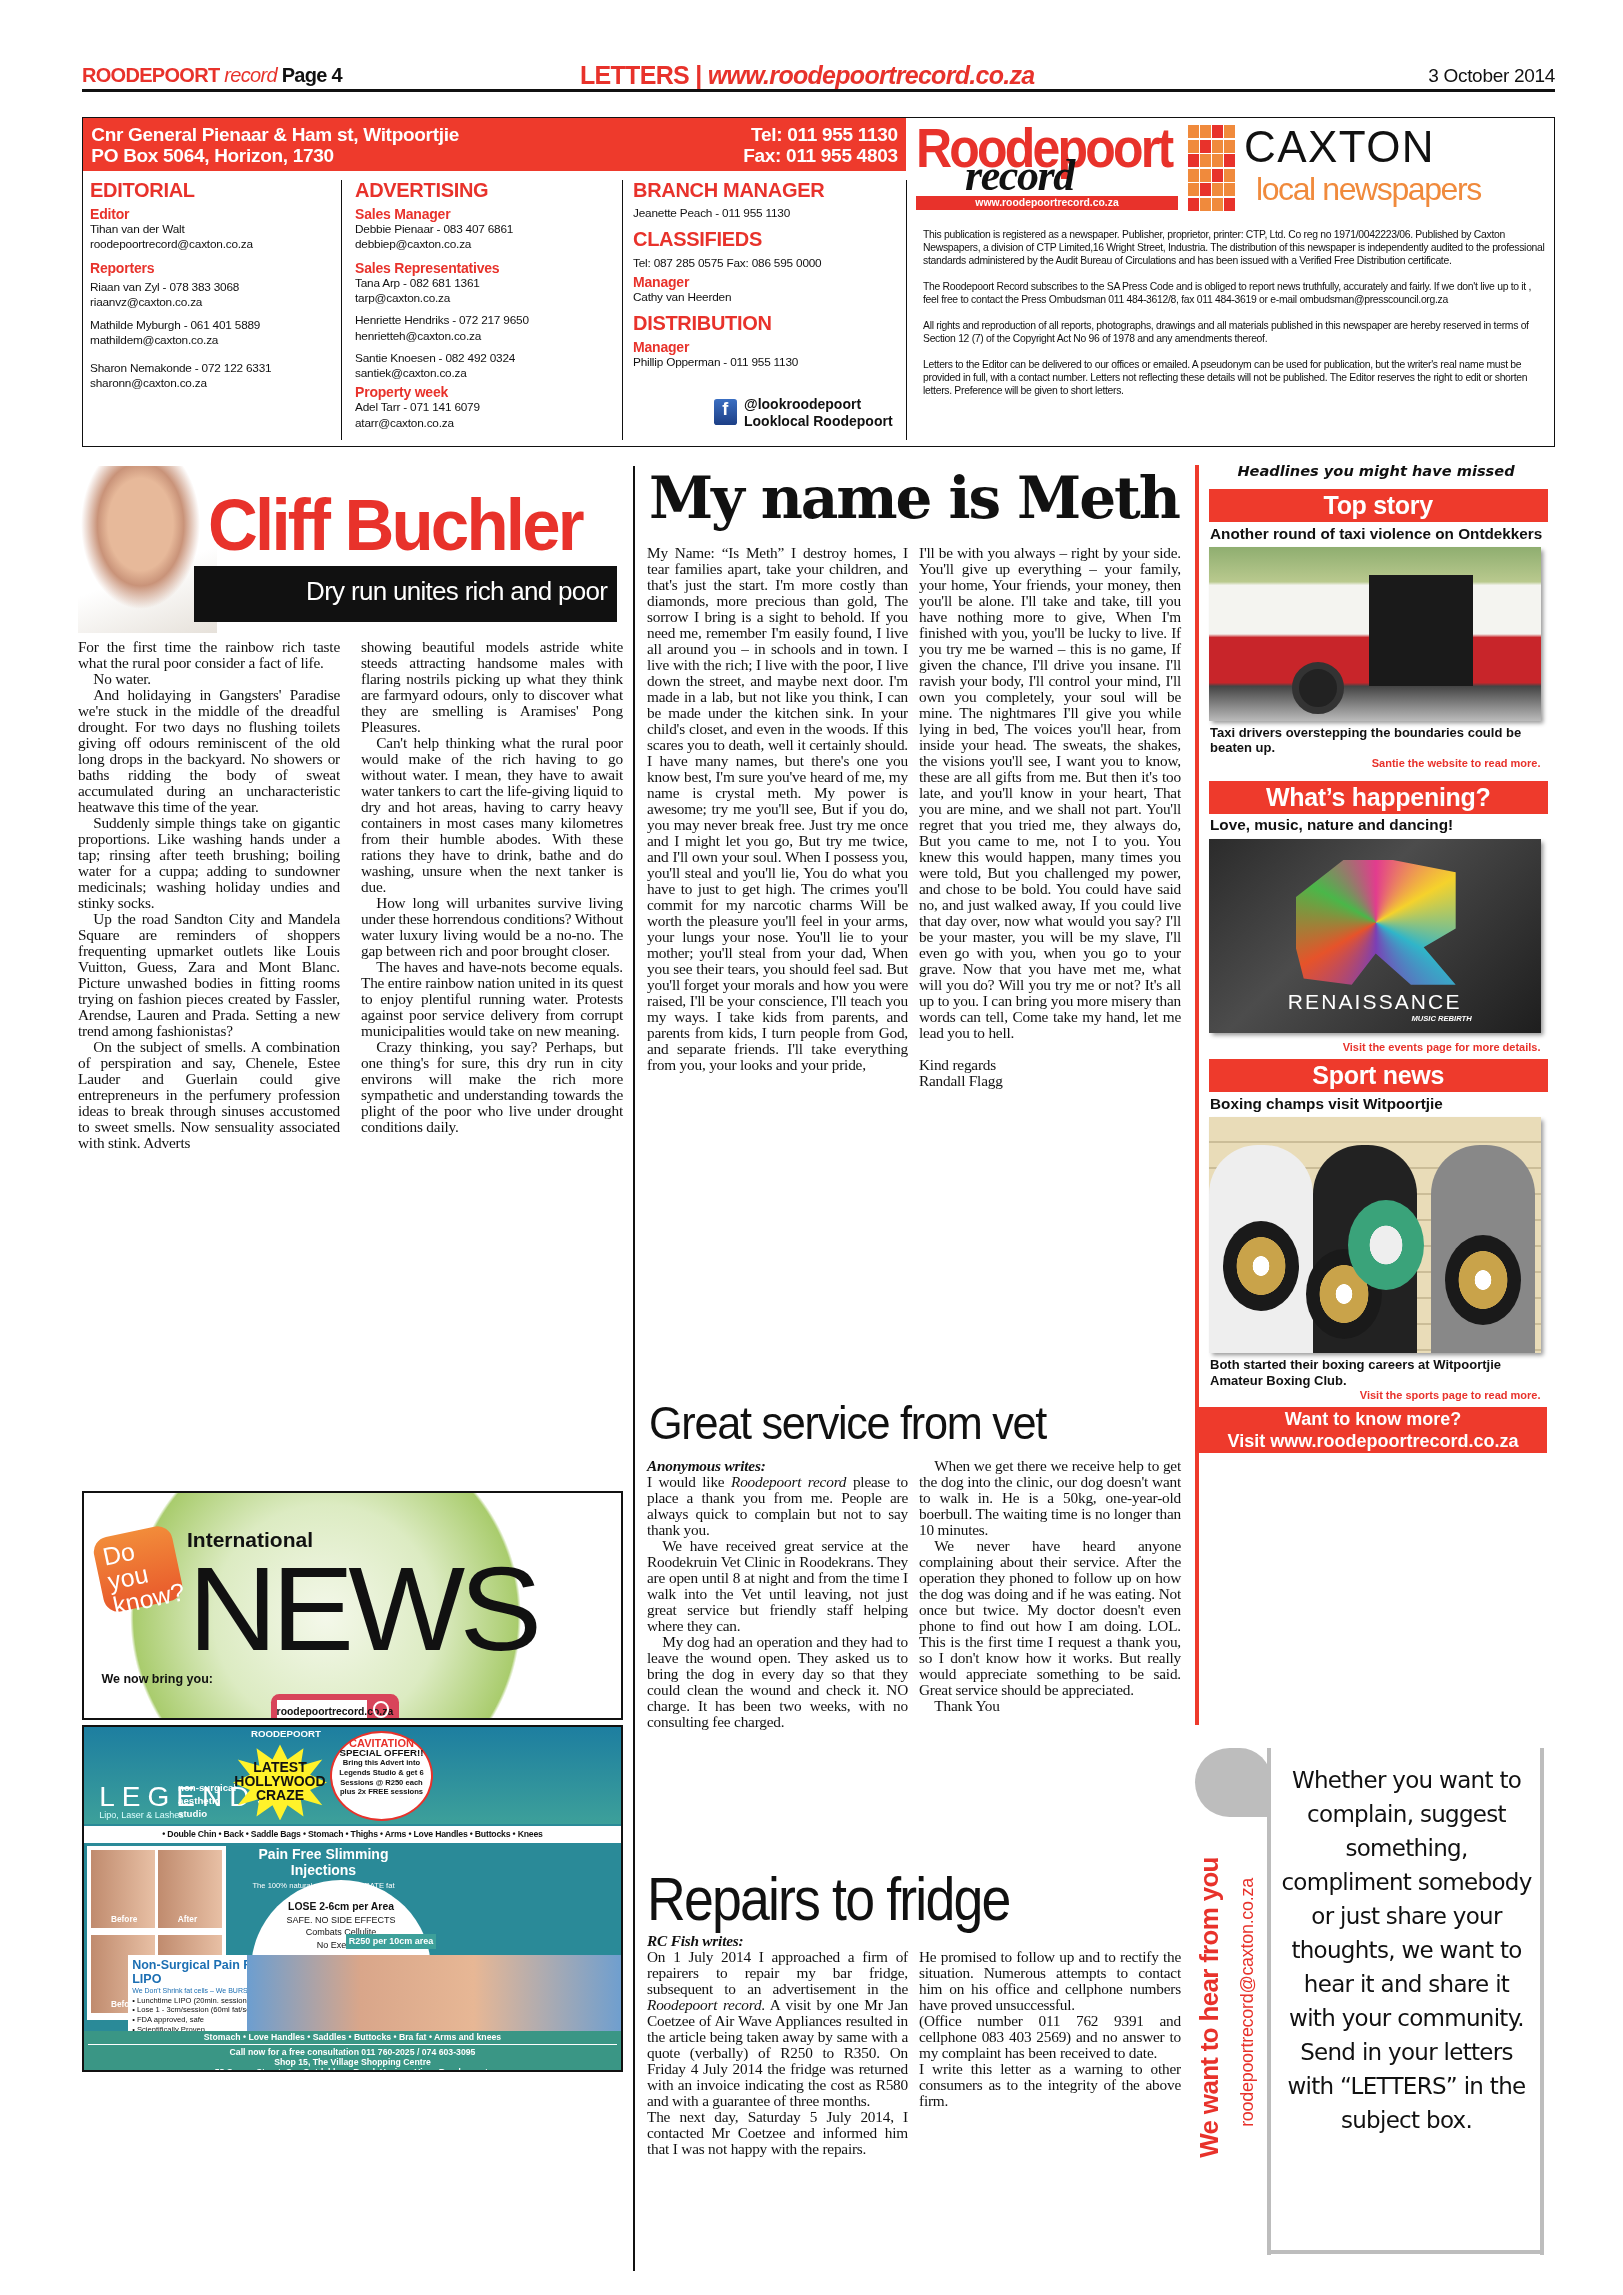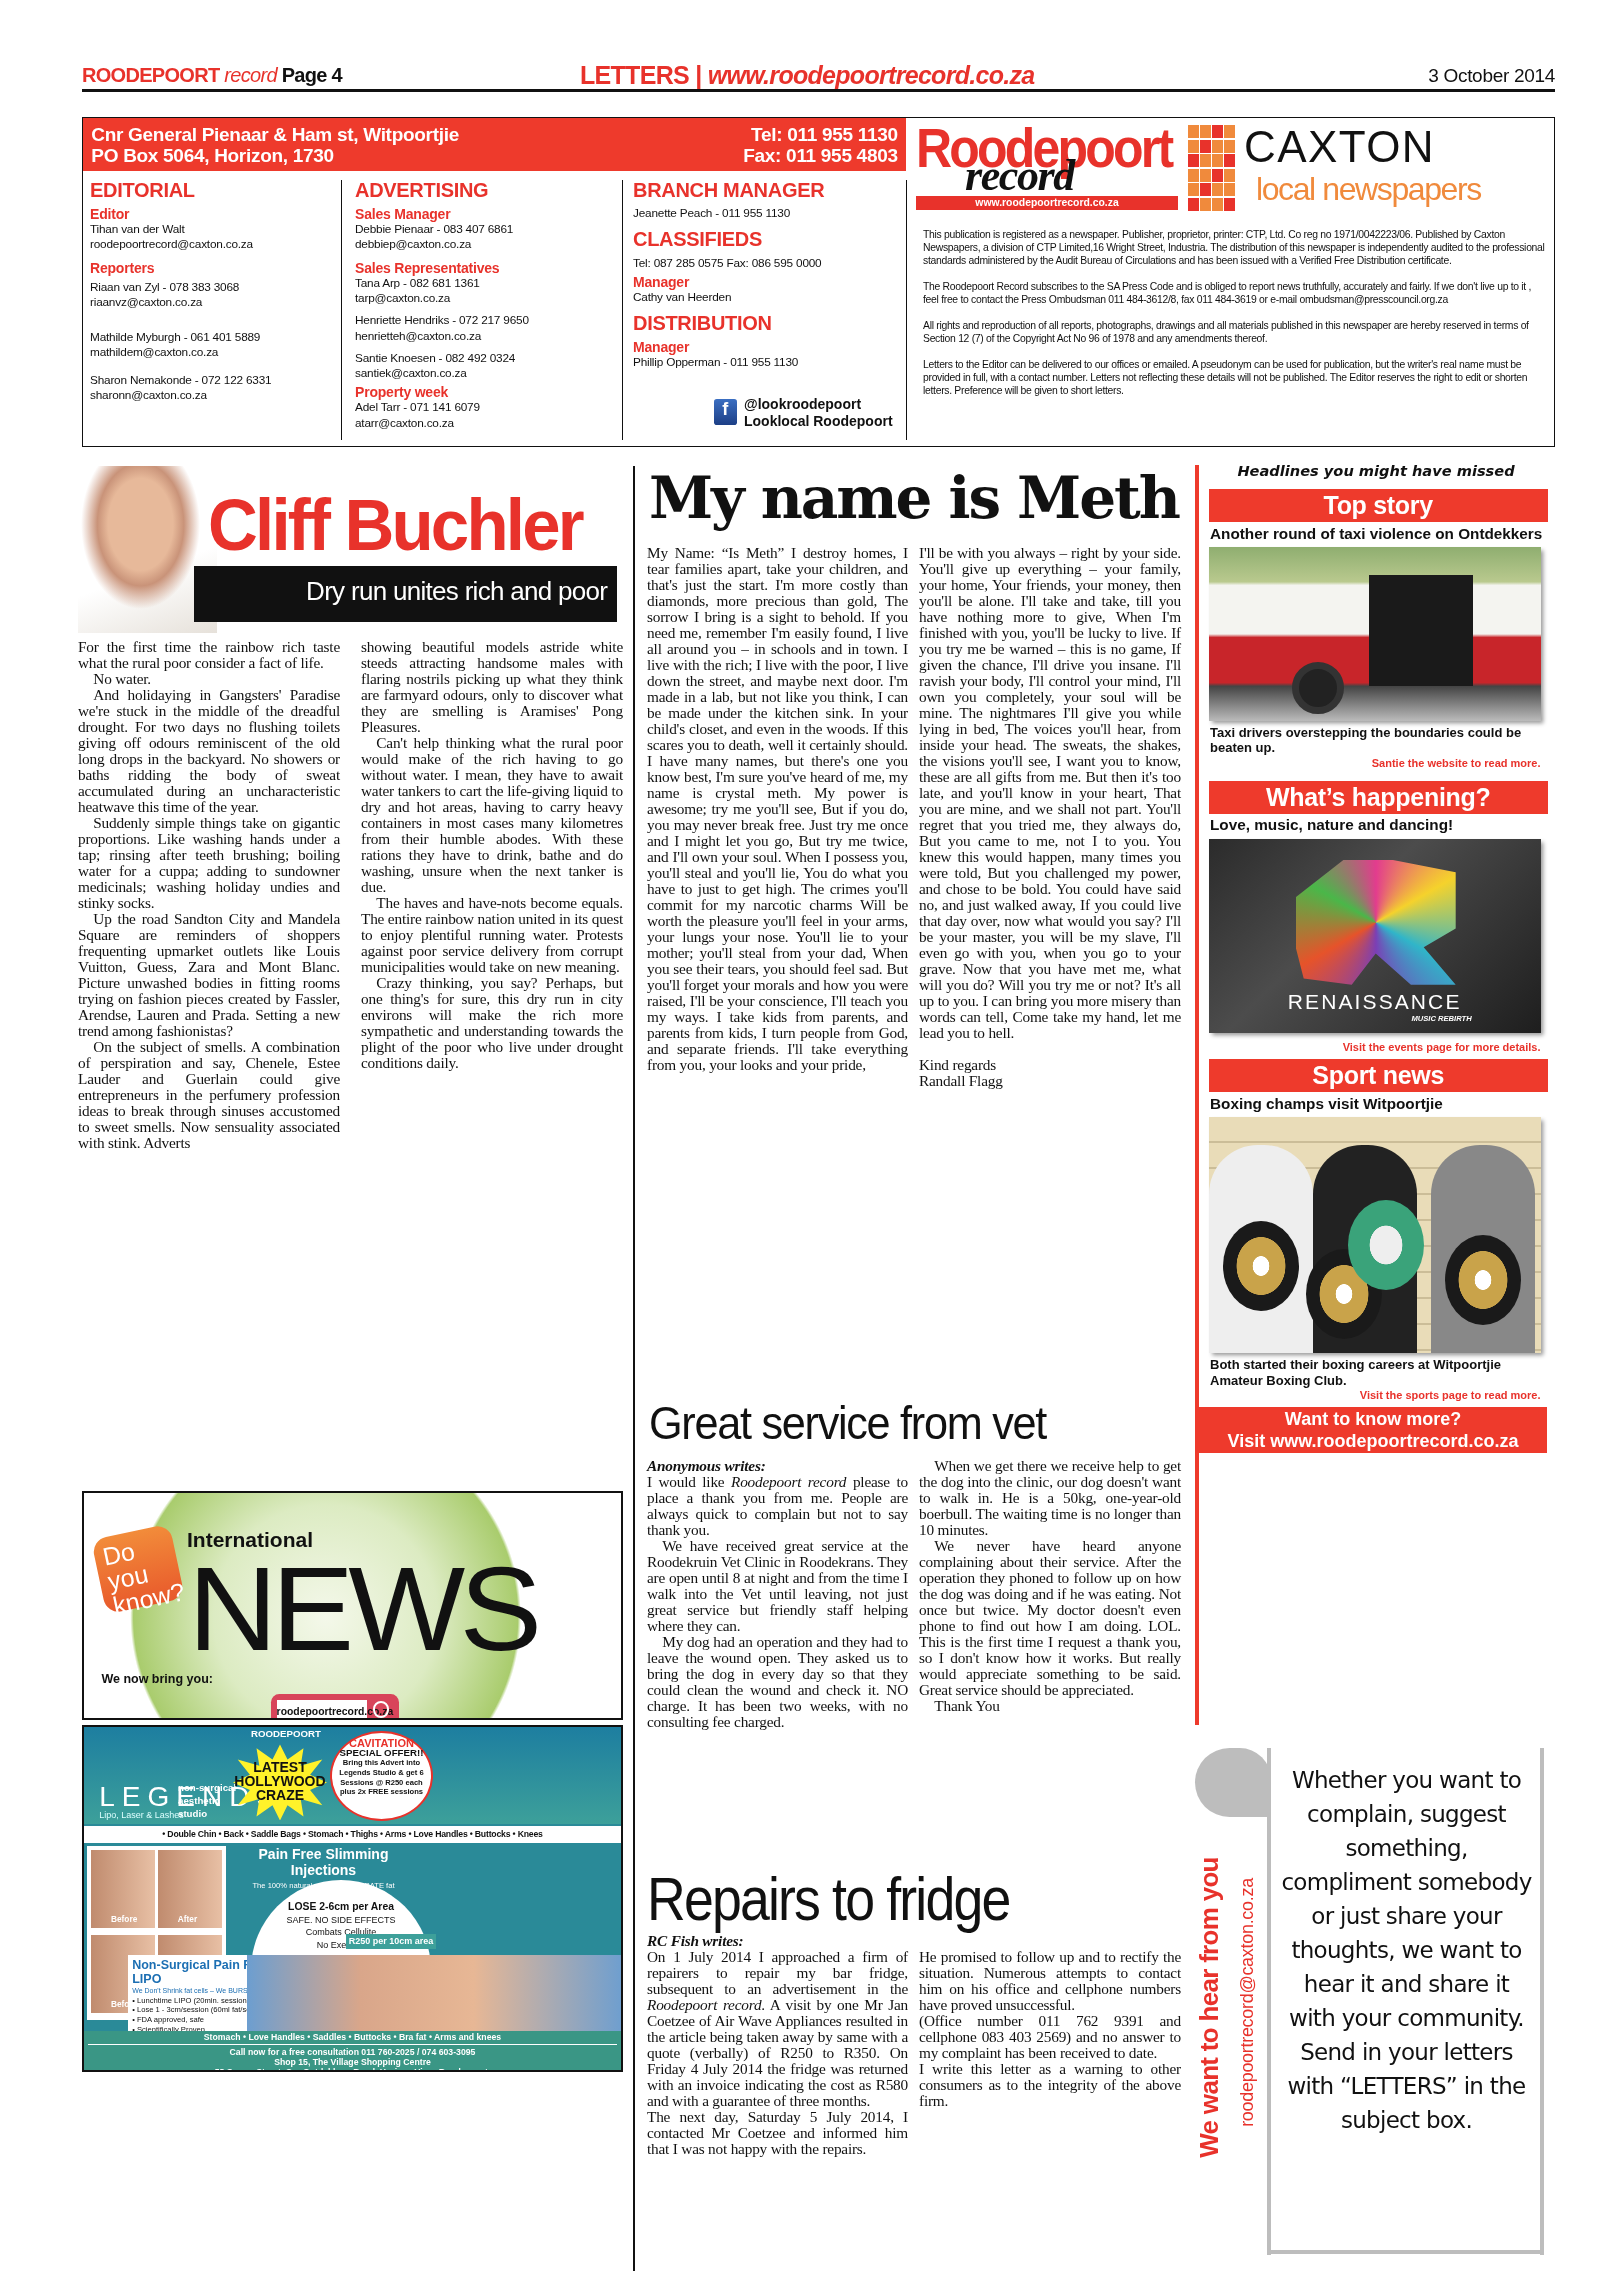--- a/index.html
+++ b/index.html
@@ -146,21 +146,21 @@
         <div>Fax: 011 955 4803</div>
       </div>
   </div>
 
   <div class="mcol abs" style="left:7px;width:236px;">
     <h3>EDITORIAL</h3>
     <h4>Editor</h4>
     <p><span>Tihan van der Walt</span><br><span>roodepoortrecord@caxton.co.za</span></p>
     <h4>Reporters</h4>
     <p style="margin-top:4.2px"><span>Riaan van Zyl - 078 383 3068</span><br><span>riaanvz@caxton.co.za</span></p>
-    <p style="margin-top:19px"><span>Mathilde Myburgh - 061 401 5889</span><br><span>mathildem@caxton.co.za</span></p>
+    <p style="margin-top:7px"><span>Mathilde Myburgh - 061 401 5889</span><br><span>mathildem@caxton.co.za</span></p>
     <p style="margin-top:12.5px"><span>Sharon Nemakonde - 072 122 6331</span><br><span>sharonn@caxton.co.za</span></p>
   </div>
   <div class="vdiv abs" style="left:258px;top:62px;height:260px"></div>
 
   <div class="mcol abs" style="left:272px;width:264px;">
     <h3>ADVERTISING</h3>
     <h4>Sales Manager</h4>
     <p><span>Debbie Pienaar - 083 407 6861</span><br><span>debbiep@caxton.co.za</span></p>
     <h4>Sales Representatives</h4>
     <p><span>Tana Arp - 082 681 1361</span><br><span>tarp@caxton.co.za</span></p>
@@ -242,20 +242,21 @@
   <p class="ni">For the first time the rainbow rich taste what the rural poor consider a fact of life.</p>
   <p>No water.</p>
   <p>And holidaying in Gangsters' Paradise we're stuck in the middle of the dreadful drought. For two days no flushing toilets giving off odours reminiscent of the old long drops in the backyard. No showers or baths ridding the body of sweat accumulated during an uncharacteristic heatwave this time of the year.</p>
   <p>Suddenly simple things take on gigantic proportions. Like washing hands under a tap; rinsing after teeth brushing; boiling water for a cuppa; adding to sundowner medicinals; washing holiday undies and stinky socks.</p>
   <p>Up the road Sandton City and Mandela Square are reminders of shoppers frequenting upmarket outlets like Louis Vuitton, Guess, Zara and Mont Blanc. Picture unwashed bodies in fitting rooms trying on fashion pieces created by Fassler, Arendse, Lauren and Prada. Setting a new trend among fashionistas?</p>
   <p>On the subject of smells. A combination of perspiration and say, Chenele, Estee Lauder and Guerlain could give entrepreneurs in the perfumery profession ideas to break through sinuses accustomed to sweet smells. Now sensuality associated with stink. Adverts</p>
 </div>
 <div class="abs body" style="left:361px;top:639px;width:262px">
   <p class="ni">showing beautiful models astride white steeds attracting handsome males with flaring nostrils picking up what they think are farmyard odours, only to discover what they are smelling is Aramises' Pong Pleasures.</p>
   <p>Can't help thinking what the rural poor would make of the rich having to go without water. I mean, they have to await water tankers to cart the life-giving liquid to dry and hot areas, having to carry heavy containers in most cases many kilometres from their humble abodes. With these rations they have to drink, bathe and do washing, unsure when the next tanker is due.</p>
+  <p>How long will urbanites survive living under these horrendous conditions? Without water luxury living would be a no-no. The gap between rich and poor brought closer.</p>
   <p>The haves and have-nots become equals. The entire rainbow nation united in its quest to enjoy plentiful running water. Protests against poor service delivery from corrupt municipalities would take on new meaning.</p>
   <p>Crazy thinking, you say? Perhaps, but one thing's for sure, this dry run in city environs will make the rich more sympathetic and understanding towards the plight of the poor who live under drought conditions daily.</p>
 </div>
 
 <div id="intl" class="abs">
   <div class="dyk">Do you know?</div>
   <div class="intlt">International</div>
   <div class="news">NEWS</div>
   <div class="bring">We now bring you:</div>
   <div class="search">

